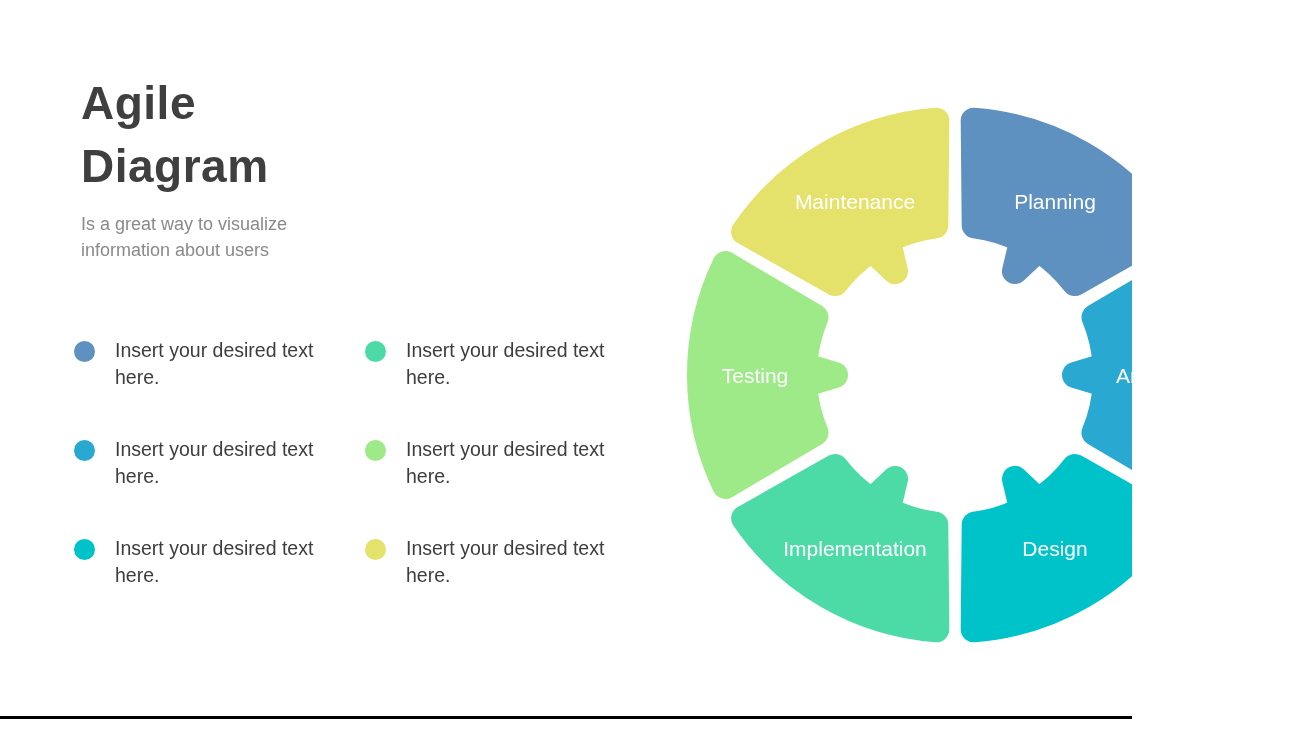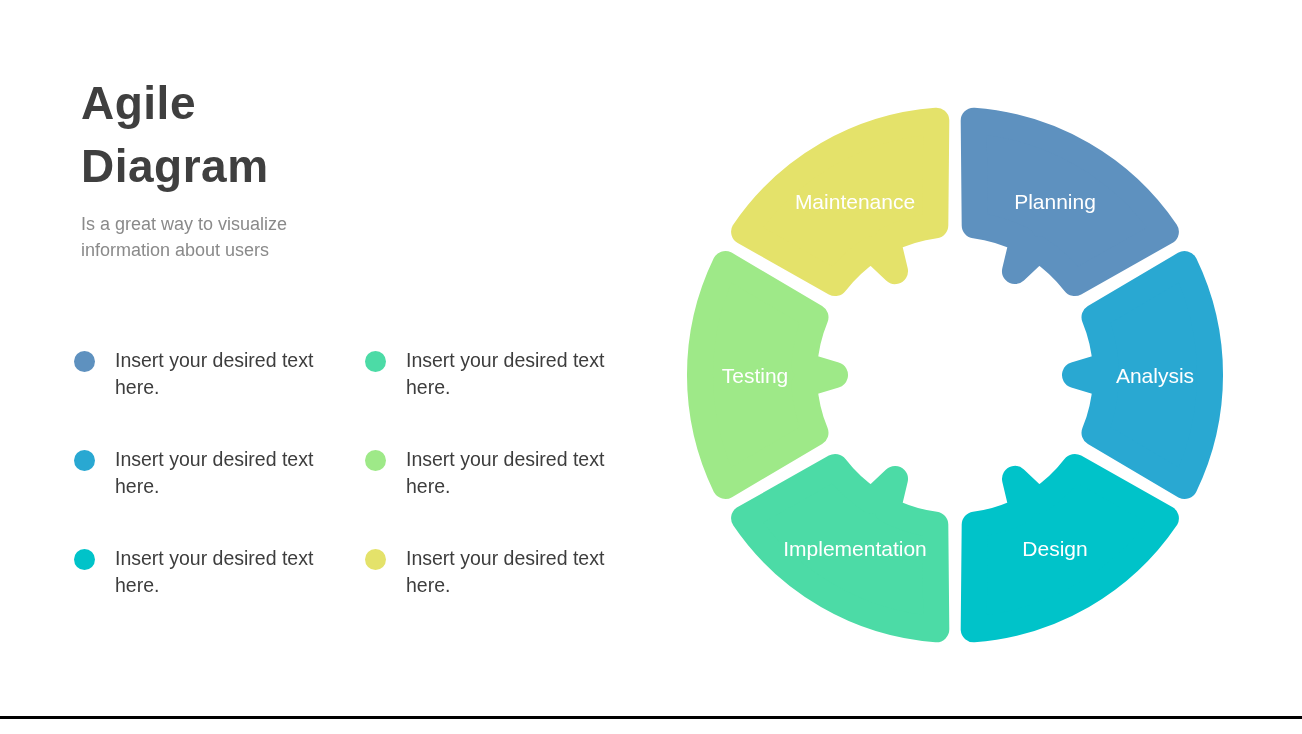--- a/index.html
+++ b/index.html
@@ -1,18 +1,18 @@
 <!DOCTYPE html>
 <html><head>
 <meta charset="utf-8">
 <style>
   html, body { margin: 0; padding: 0; background: #ffffff; }
   .slide {
     position: relative;
-    width: 1302px;
+    width: 1132px;
     height: 734px;
     background: #ffffff;
     overflow: hidden;
     font-family: "Liberation Sans", sans-serif;
   }
   .left-panel { position: absolute; left: 81px; top: 72px; width: 300px; }
   .slide-title {
     font-size: 46px;
     font-weight: 900;
     color: #3f3f3f;
@@ -21,21 +21,21 @@
     letter-spacing: 0.5px;
     margin: 0;
   }
   .slide-subtitle {
     margin-top: 13px;
     font-size: 18px;
     line-height: 26px;
     color: #8a8a8a;
     width: 245px;
   }
-  .bullet-col { position: absolute; top: 347px; display: flex; flex-direction: column; gap: 45px; }
+  .bullet-col { position: absolute; top: 337px; display: flex; flex-direction: column; gap: 45px; }
   .bullet-col.col1 { left: 74px; }
   .bullet-col.col2 { left: 365px; }
   .bullet { display: flex; align-items: flex-start; }
   .bullet-dot { width: 21px; height: 21px; border-radius: 50%; flex: none; margin-top: 4px; background: #ccc; }
   .bullet-text { margin-left: 20px; width: 215px; font-size: 19.5px; line-height: 27px; color: #3d3d3d; }
   #wheel { position: absolute; left: 675px; top: 95px; }
   #wheel text { font-size: 21px; fill: #ffffff; font-family: "Liberation Sans", sans-serif; }
   .bottom-line { position: absolute; left: 0; top: 716px; width: 1302px; height: 3px; background: #000000; }
 </style>
 </head>

